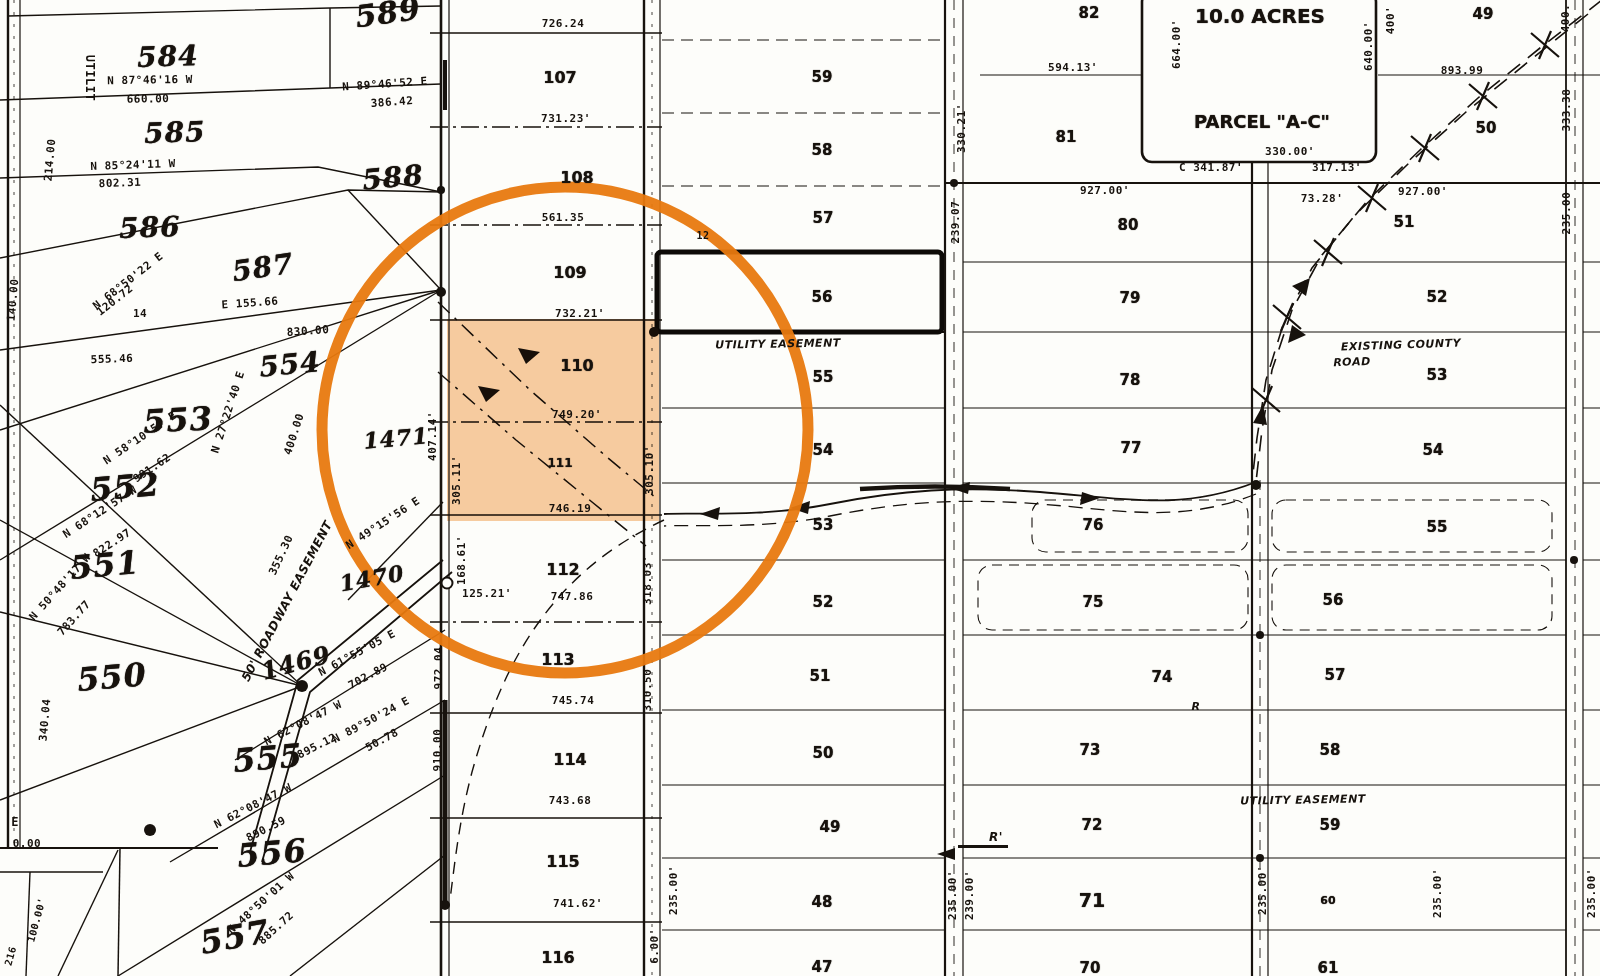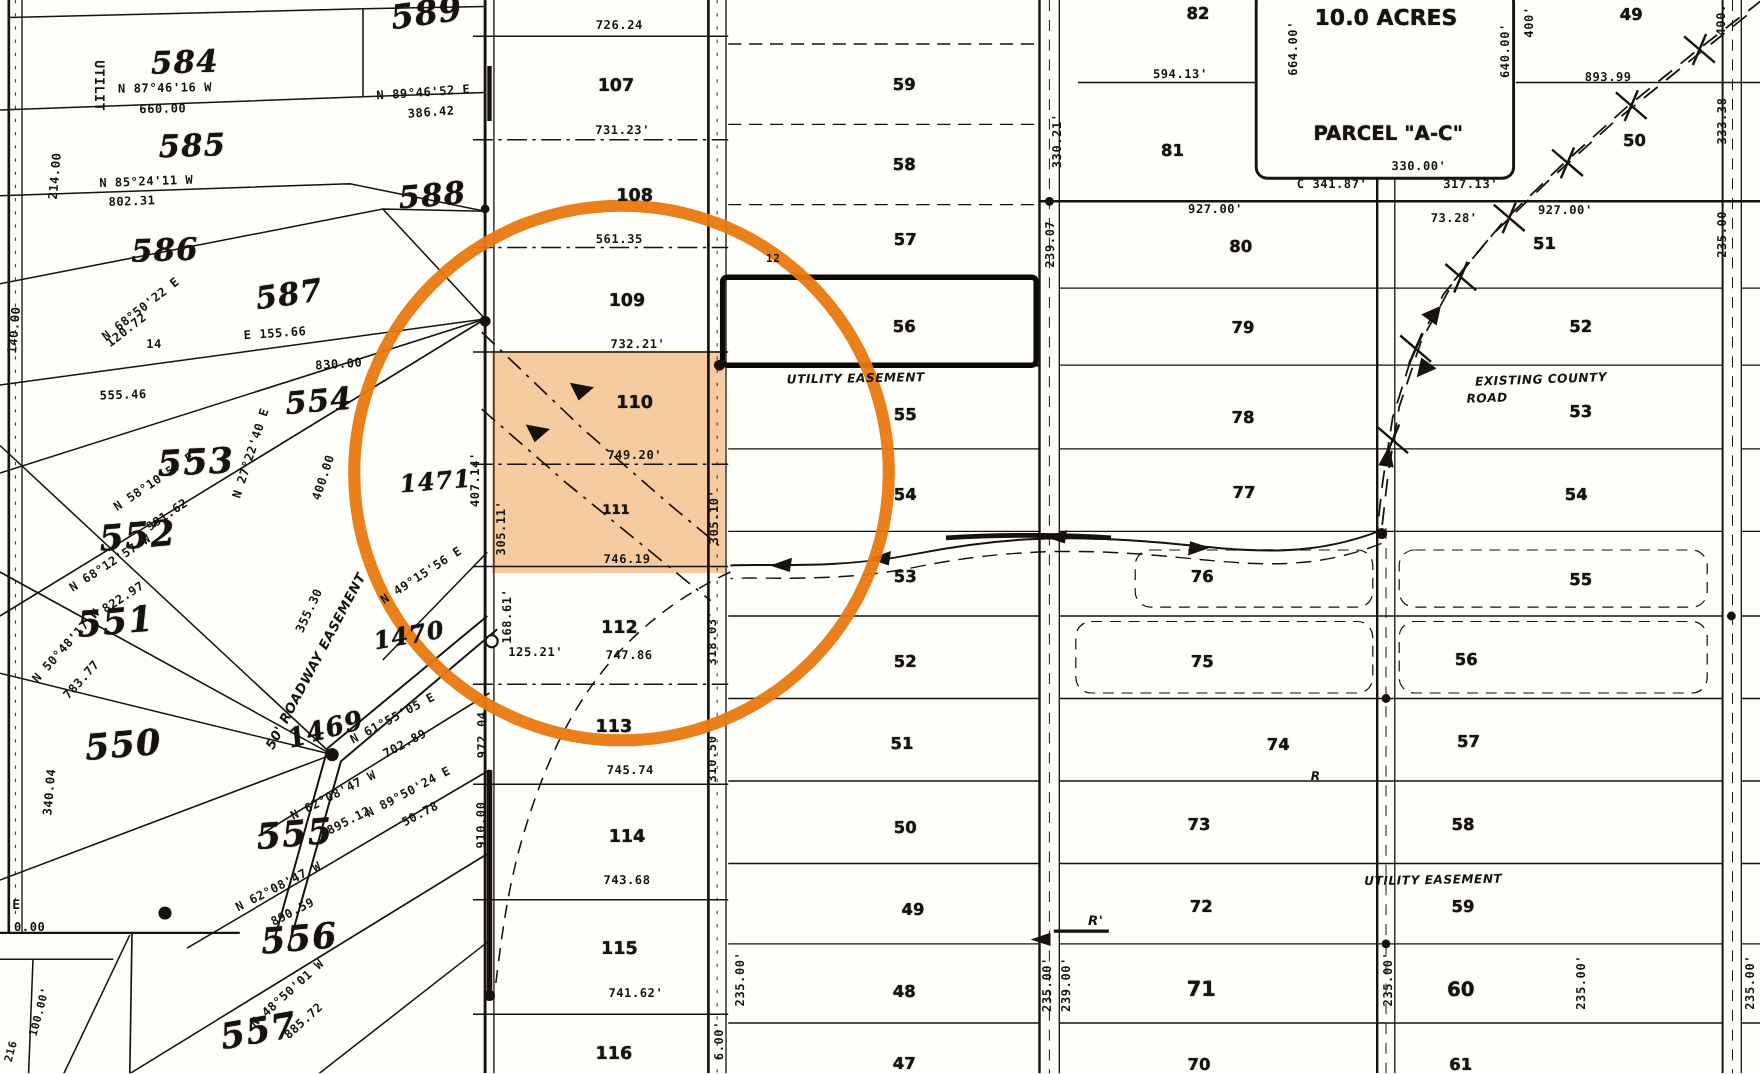--- a/index.html
+++ b/index.html
@@ -250,21 +250,21 @@
       <span class="lbl lot2" style="left: 1486px; top: 128px; font-size: 15px; transform: translate(-50%, -50%) rotate(0deg);">50</span>
       <span class="lbl lot2" style="left: 1404px; top: 222px; font-size: 15px; transform: translate(-50%, -50%) rotate(0deg);">51</span>
       <span class="lbl lot2" style="left: 1437px; top: 297px; font-size: 15px; transform: translate(-50%, -50%) rotate(0deg);">52</span>
       <span class="lbl lot2" style="left: 1437px; top: 375px; font-size: 15px; transform: translate(-50%, -50%) rotate(0deg);">53</span>
       <span class="lbl lot2" style="left: 1433px; top: 450px; font-size: 15px; transform: translate(-50%, -50%) rotate(0deg);">54</span>
       <span class="lbl lot2" style="left: 1437px; top: 527px; font-size: 15px; transform: translate(-50%, -50%) rotate(0deg);">55</span>
       <span class="lbl lot2" style="left: 1333px; top: 600px; font-size: 15px; transform: translate(-50%, -50%) rotate(0deg);">56</span>
       <span class="lbl lot2" style="left: 1335px; top: 675px; font-size: 15px; transform: translate(-50%, -50%) rotate(0deg);">57</span>
       <span class="lbl lot2" style="left: 1330px; top: 750px; font-size: 15px; transform: translate(-50%, -50%) rotate(0deg);">58</span>
       <span class="lbl lot2" style="left: 1330px; top: 825px; font-size: 15px; transform: translate(-50%, -50%) rotate(0deg);">59</span>
-      <span class="lbl lot2" style="left: 1328px; top: 900px; font-size: 18px; transform: translate(-50%, -50%) rotate(0deg);">60</span>
+      <span class="lbl lot2" style="left: 1328px; top: 900px; font-size: 11px; transform: translate(-50%, -50%) rotate(0deg);">60</span>
       <span class="lbl lot2" style="left: 1328px; top: 968px; font-size: 15px; transform: translate(-50%, -50%) rotate(0deg);">61</span>
       <span class="lbl lot2" style="left: 1260px; top: 16px; font-size: 20px; transform: translate(-50%, -50%) rotate(0deg);">10.0 ACRES</span>
       <span class="lbl lot2" style="left: 1262px; top: 122px; font-size: 18px; transform: translate(-50%, -50%) rotate(0deg);">PARCEL "A-C"</span>
       <span class="lbl num" style="left: 1290px; top: 151px; font-size: 11px; transform: translate(-50%, -50%) rotate(0deg);">330.00'</span>
       <span class="lbl num" style="left: 1211px; top: 167px; font-size: 11px; transform: translate(-50%, -50%) rotate(0deg);">C 341.87'</span>
       <span class="lbl num" style="left: 1337px; top: 167px; font-size: 11px; transform: translate(-50%, -50%) rotate(0deg);">317.13'</span>
       <span class="lbl num" style="left: 1073px; top: 67px; font-size: 11px; transform: translate(-50%, -50%) rotate(0deg);">594.13'</span>
       <span class="lbl num" style="left: 1105px; top: 190px; font-size: 11px; transform: translate(-50%, -50%) rotate(0deg);">927.00'</span>
       <span class="lbl num" style="left: 1322px; top: 198px; font-size: 11px; transform: translate(-50%, -50%) rotate(0deg);">73.28'</span>
       <span class="lbl num" style="left: 1423px; top: 191px; font-size: 11px; transform: translate(-50%, -50%) rotate(0deg);">927.00'</span>

